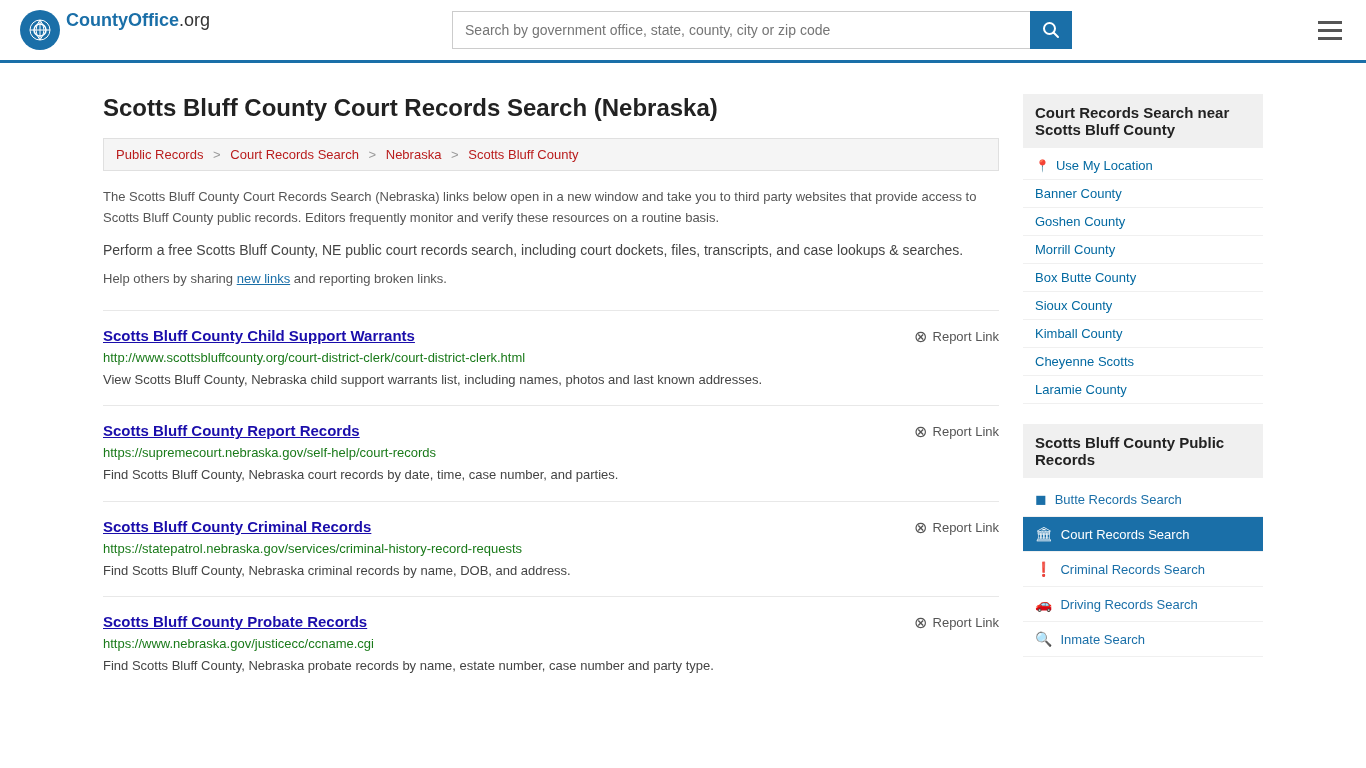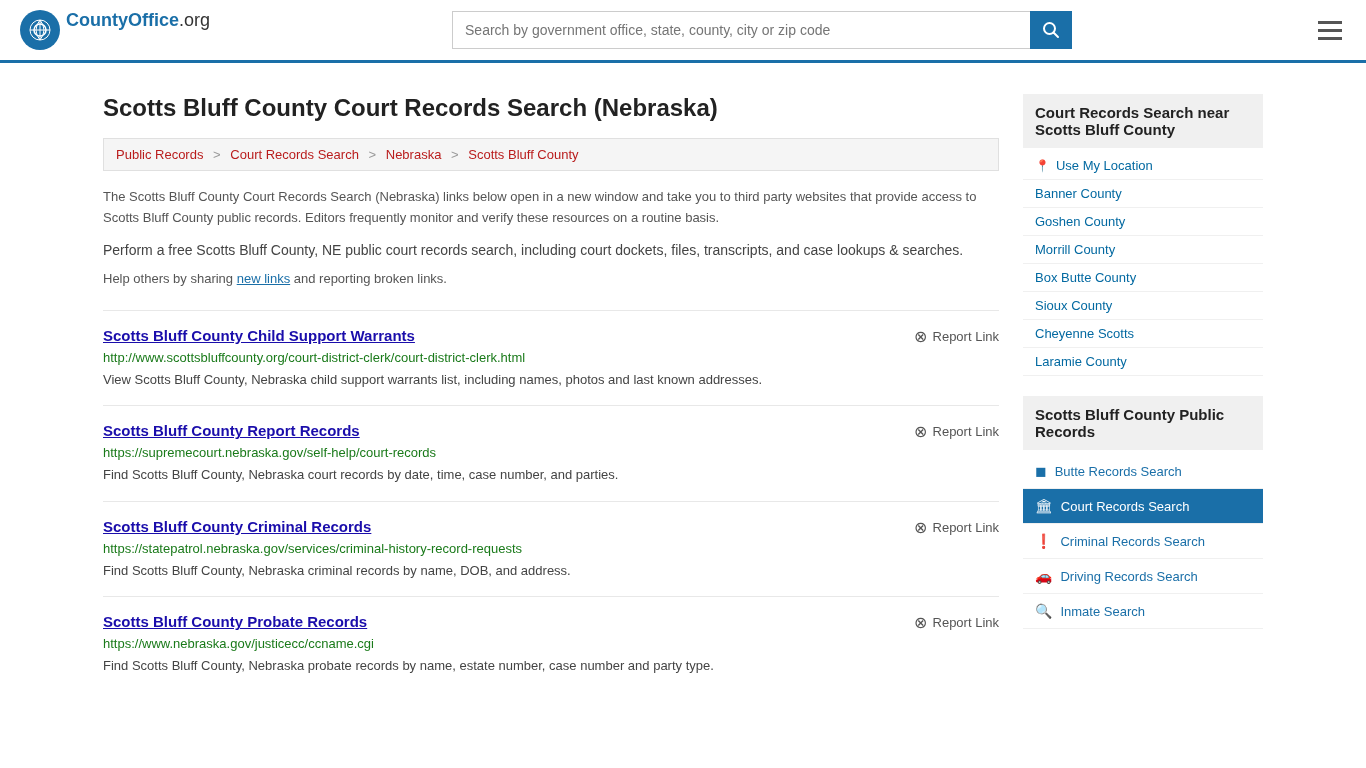--- a/index.html
+++ b/index.html
@@ -330,20 +330,21 @@
       <div class="sidebar-heading">Court Records Search near Scotts Bluff County</div>
       <ul class="sidebar-list" id="nearby-list">
           <li class="use-location">
             <a href="#">Use My Location</a>
           </li>
           <li><a href="#">Banner County</a></li>
           <li><a href="#">Goshen County</a></li>
           <li><a href="#">Morrill County</a></li>
           <li><a href="#">Box Butte County</a></li>
           <li><a href="#">Sioux County</a></li>
+          <li><a href="#">Kimball County</a></li>
           <li><a href="#">Cheyenne Scotts</a></li>
           <li><a href="#">Laramie County</a></li>
         </ul>
     </div>
 
     <div class="sidebar-section">
       <div class="sidebar-heading">Scotts Bluff County Public Records</div>
       <ul class="pub-records-list" id="pub-records-list">
           <li>
       <a href="#">

